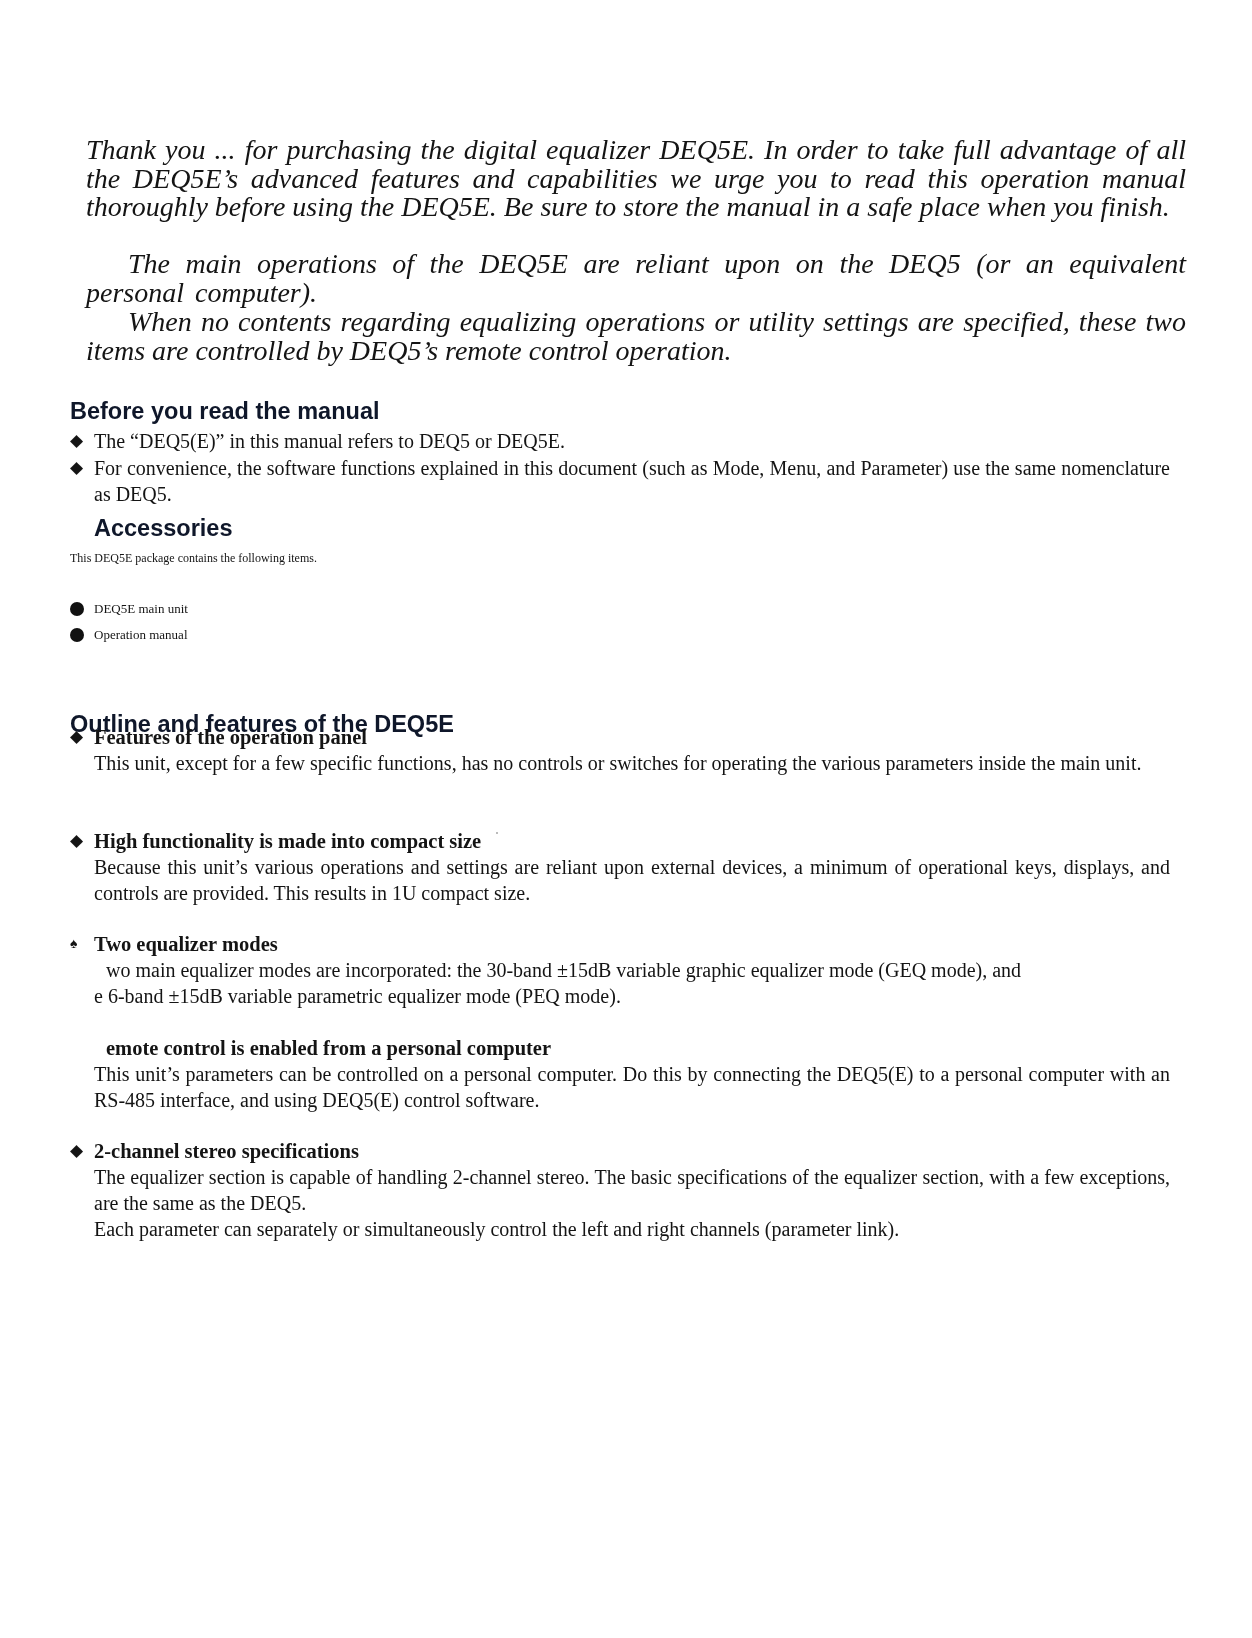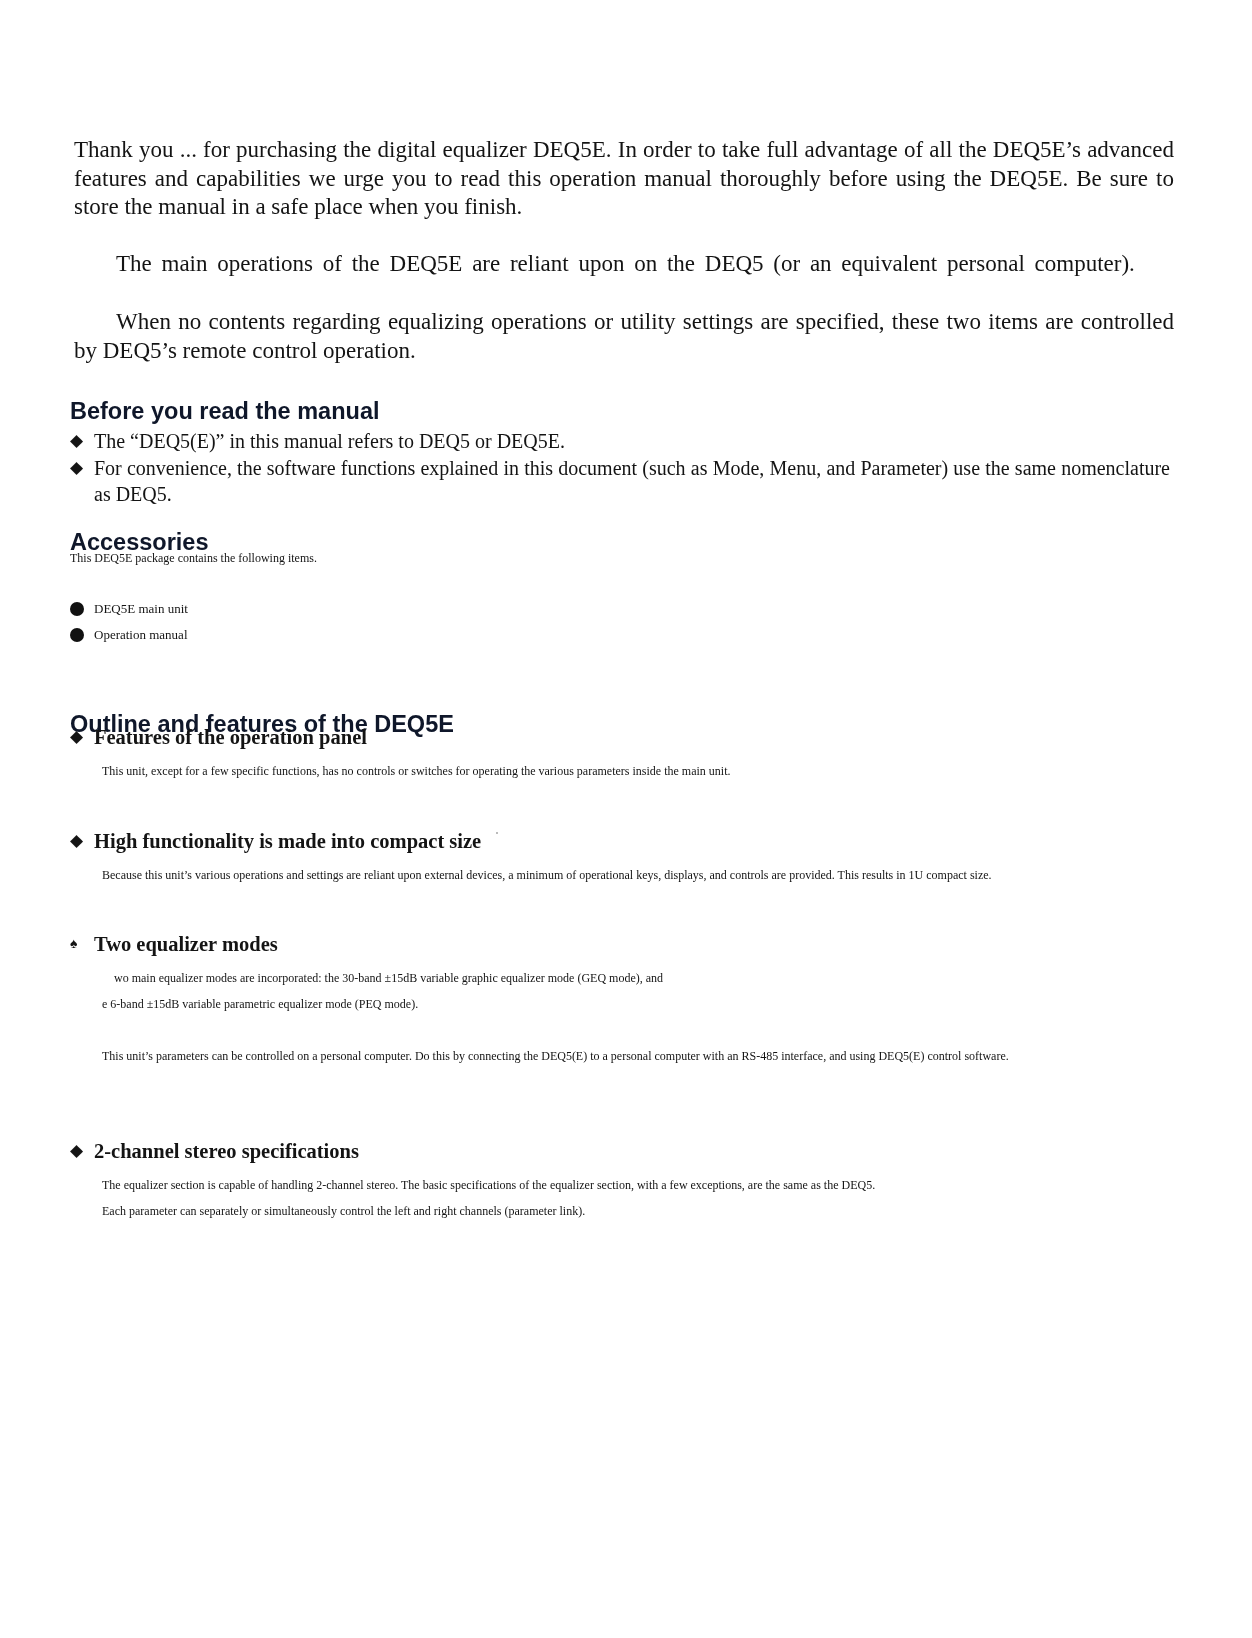--- a/index.html
+++ b/index.html
@@ -16,23 +16,24 @@
       font-family: "Liberation Serif", "DejaVu Serif", serif;
     }
     .page {
       position: absolute;
       left: 70px;
       top: 0;
       width: 1100px;
     }
     .intro {
       position: absolute;
-      left: 4px;
-      width: 1100px;
-      font-size: 23px;
+      left: 16px;
+      width: 1100px;
+      font-style: italic;
+      font-size: 28px;
       line-height: 28.5px;
       text-align: justify;
       text-align-last: left;
       margin: 0;
     }
     .intro.p1 { top: 136px; }
     .intro.p2 { top: 250px; text-indent: 42px; word-spacing: 4px; }
     .intro.p3 { top: 308px; text-indent: 42px; }
     .sec-heading {
       position: absolute;
@@ -101,24 +102,24 @@
       margin: 0;
     }
     .feature .f-title .bullet {
       position: absolute;
       left: 0;
       top: 0;
       font-size: 17px;
       font-weight: normal;
     }
     .feature .f-body {
-      font-size: 12px;
-      line-height: 26px;
-      padding-left: 24px;
-      margin: 8px;
+      font-size: 20px;
+      line-height: 26px;
+      padding-left: 24px;
+      margin: 0;
       text-align: justify;
       text-align-last: left;
     }
     .feature .f-body span { display: block; }
     .speck {
       position: absolute;
       width: 2px;
       height: 2px;
       background: #bbb;
     }
@@ -136,21 +137,21 @@
 
   <div class="diamond-item" style="top:428px;">
     <span class="bullet">◆</span>
     <span>The “DEQ5(E)” in this manual refers to DEQ5 or DEQ5E.</span>
   </div>
   <div class="diamond-item" style="top:455px;">
     <span class="bullet">◆</span>
     <span>For convenience, the software functions explained in this document (such as Mode, Menu, and Parameter) use the same nomenclature as DEQ5.</span>
   </div>
 
-  <h2 class="sec-heading" style="top:528px;">Accessories</h2>
+  <h2 class="sec-heading" style="top:514px;margin-left:24px;">Accessories</h2>
   <p class="plain" style="top:545px;">This DEQ5E package contains the following items.</p>
 
   <div class="dot-item" style="top:596px;">
     <span class="bullet"></span>
     <span>DEQ5E main unit</span>
   </div>
   <div class="dot-item" style="top:622px;text-align:right;">
     <span class="bullet"></span>
     <span>Operation manual</span>
   </div>
@@ -178,20 +179,23 @@
       <span class="bullet" style="font-size:14px;">♠</span>
       <span>Two equalizer modes</span>
     </p>
     <p class="f-body" style="padding-left:36px;">
       <span>wo main equalizer modes are incorporated: the 30-band ±15dB variable graphic equalizer mode (GEQ mode), and</span>
       <span style="margin-left:-12px;">e 6-band ±15dB variable parametric equalizer mode (PEQ mode).</span>
     </p>
   </div>
 
   <div class="feature" style="top:1035px;">
+    <p class="f-title" style="padding-left:36px;">
+      <span>emote control is enabled from a personal computer</span>
+    </p>
     <p class="f-body">This unit’s parameters can be controlled on a personal computer. Do this by connecting the DEQ5(E) to a personal computer with an RS-485 interface, and using DEQ5(E) control software.</p>
   </div>
 
   <div class="feature" style="top:1138px;">
     <p class="f-title">
       <span class="bullet">◆</span>
       <span>2-channel stereo specifications</span>
     </p>
     <p class="f-body">
       <span>The equalizer section is capable of handling 2-channel stereo. The basic specifications of the equalizer section, with a few exceptions, are the same as the DEQ5.</span>

